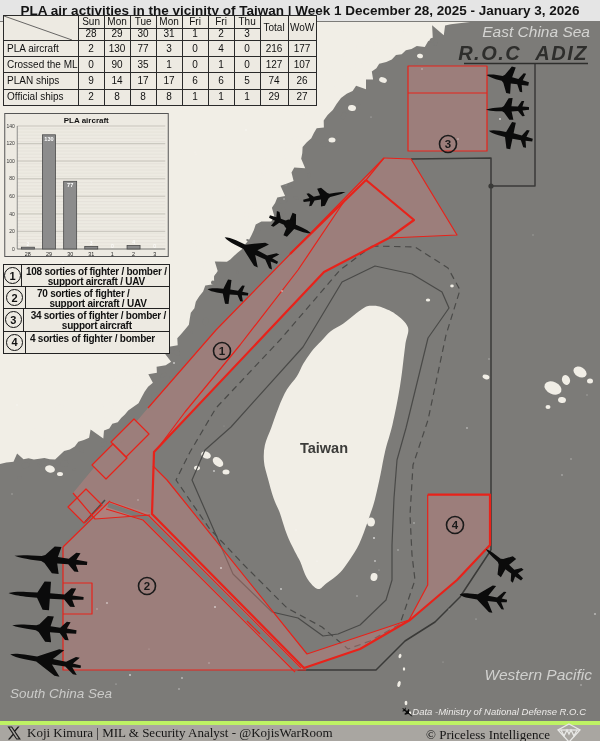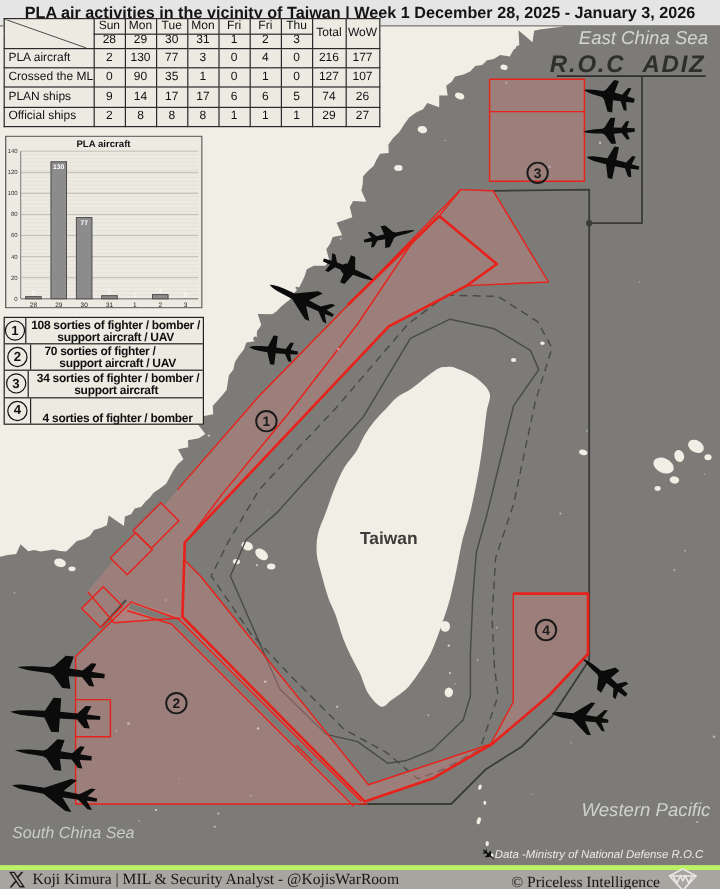--- a/index.html
+++ b/index.html
@@ -14,21 +14,21 @@
 .stats td.diag{padding:0}
 .stats td.tot{width:27px}
 .legend{position:absolute;left:3px;top:264px;width:165px;background:#edeae2;border:1.5px solid #222}
 .lrow{display:flex;border-bottom:1px solid #222;height:21.2px}
 .lrow:last-child{border-bottom:none}
 .lnum{width:21px;border-right:1px solid #222;display:flex;align-items:center;justify-content:center}
 .circ{width:15px;height:15px;border:1.6px solid #111;border-radius:50%;display:flex;align-items:center;
  justify-content:center;font-size:11px;font-weight:bold;color:#111}
 .ltxt{flex:1;padding:1.5px 3px 0 4px;font-size:10px;font-weight:bold;color:#111;line-height:1.03;letter-spacing:-0.25px;white-space:nowrap}
 .l2{text-align:center}
-.l1.center{text-align:center;margin-top:12px}
+.l1.center{text-align:left;margin-top:1px}
 .footer{position:absolute;left:0;top:721px;width:600px;height:20px;background:#a9a6a1;border-top:4px solid #bef264;
  display:flex;align-items:center;font-family:"Liberation Serif",serif;font-size:13px;color:#161616;box-sizing:border-box}
 .footer .left{display:flex;align-items:center;margin-left:7px;white-space:nowrap}
 .footer .right{display:flex;align-items:flex-end;margin-left:auto;margin-right:18px;white-space:nowrap}
 </style></head>
 <body>
 <div id="page">
 
 <svg id="map" width="600" height="741" viewBox="0 0 600 741" font-family="Liberation Sans, sans-serif">
 

